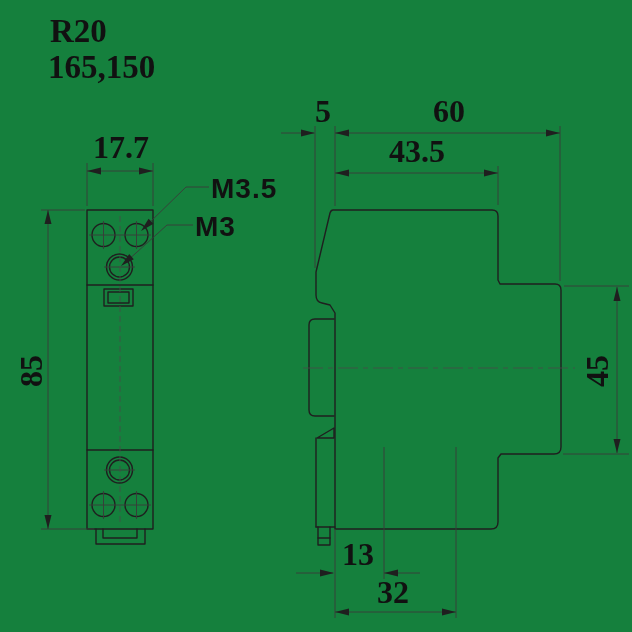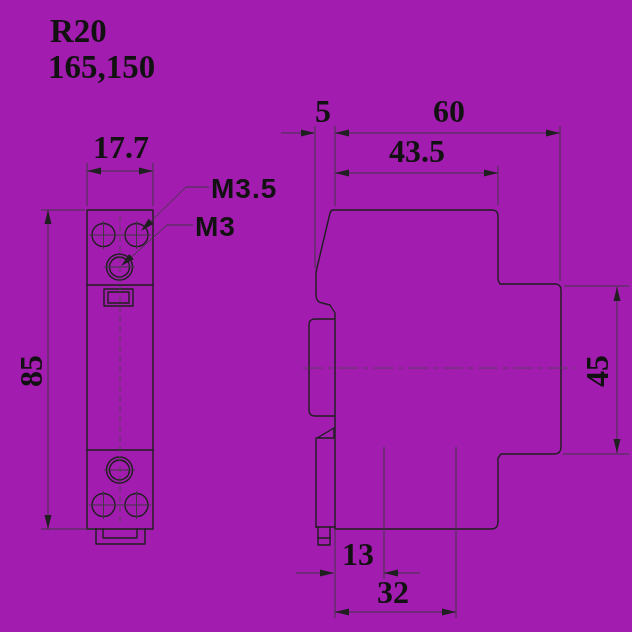--- a/index.html
+++ b/index.html
@@ -1,19 +1,19 @@
 <!DOCTYPE html>
 <html><head>
 <meta charset="utf-8">
 <style>
   html,body{margin:0;padding:0;background:#ffffff;}
   .canvas{
     position:relative;
     width:632px;height:632px;
-    background:#a21caf;
+    background:#15803d;
     font-family:"Liberation Serif", serif;
     overflow:hidden;
   }
   svg{position:absolute;left:0;top:0;}
   .obj{stroke:#1f1f1f;stroke-width:1.4;fill:none;stroke-linejoin:round;stroke-linecap:round;}
   .thin{stroke:#3a3a3a;stroke-width:0.9;fill:none;stroke-linecap:butt;}
   .cl-front{stroke:#4a4a4a;stroke-width:0.8;fill:none;stroke-dasharray:6 4;}
   .cl-side{stroke:#4a4a4a;stroke-width:0.8;fill:none;stroke-dasharray:20 5 5 5;}
   .arrow{fill:#1f1f1f;stroke:none;}
   .dimtxt{

